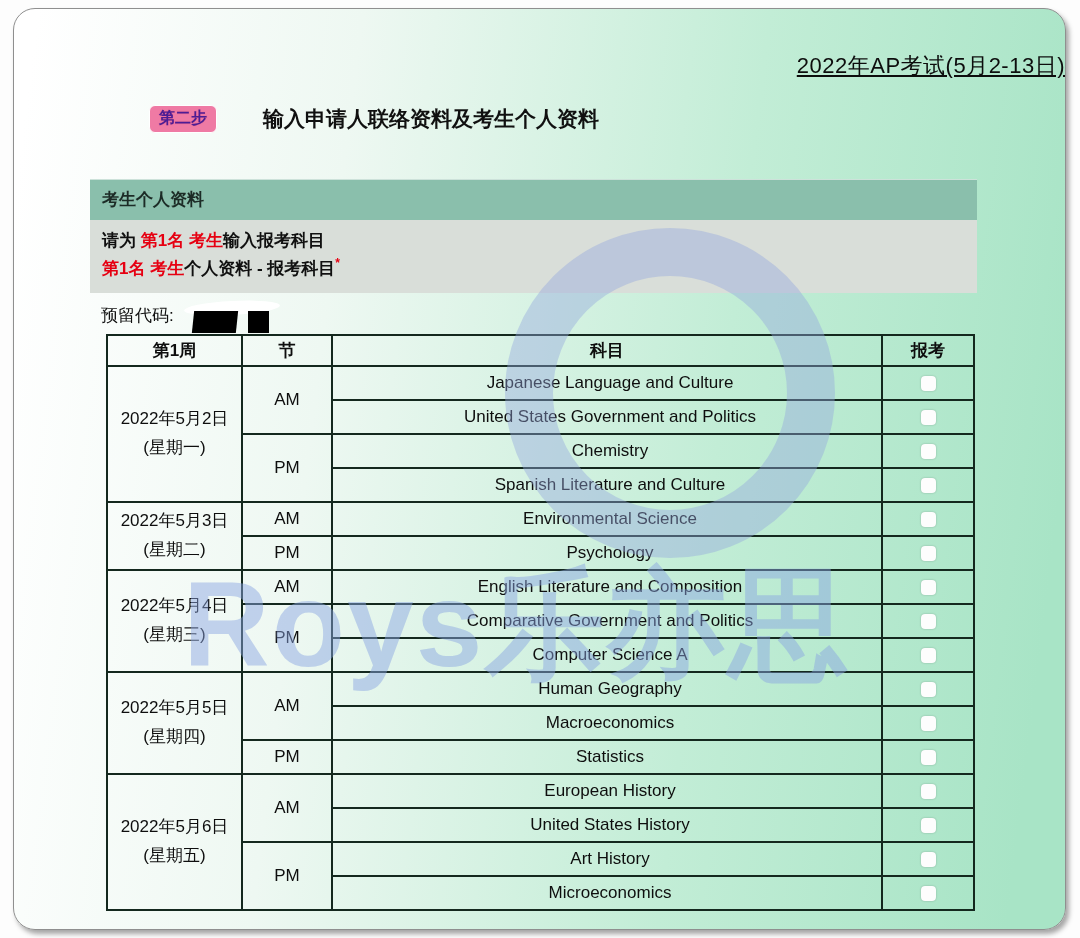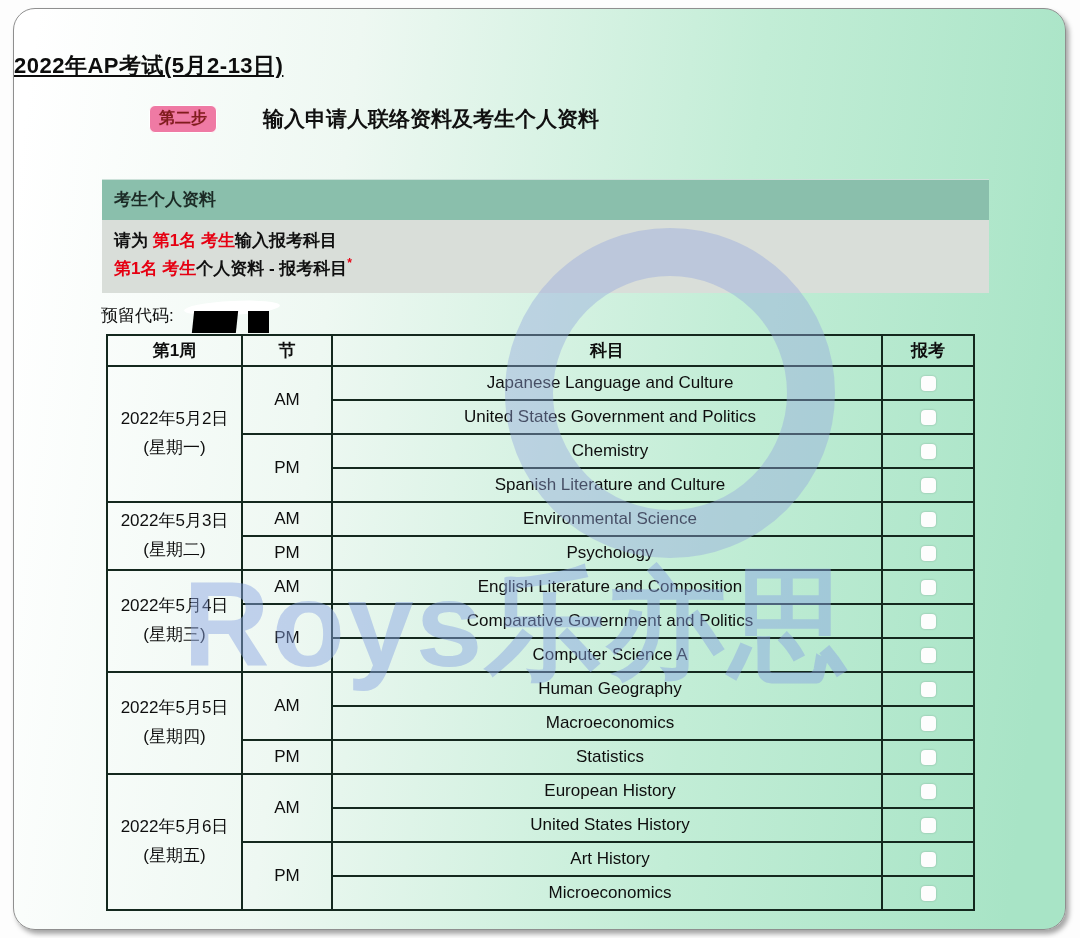--- a/index.html
+++ b/index.html
@@ -10,35 +10,35 @@
   
   .card {
     position:absolute; left:13px; top:8px; width:1053px; height:922px;
     border-radius:22px; border:1px solid #8f8f8f;
     box-shadow:3px 4px 5px rgba(0,0,0,0.35);
     background:linear-gradient(97deg,#ffffff 2%,#eef8f2 30%,#c2edd6 65%,#a8e4c6 95%);
     overflow:hidden;
   }
 
   .title {
-    position:absolute; left:0; top:42px; width:100%; text-align:left;
-    font-size:22px; font-weight:bold; color:#0d0d0d;
+    position:absolute; left:0; top:42px; width:100%; text-align:right;
+    font-size:22px; font-weight:normal; color:#0d0d0d;
     text-decoration:underline; letter-spacing:0.5px;
   }
 
   .step-row { position:absolute; left:135px; top:96px; display:flex; align-items:center; }
   .step-badge {
-    background:var(--badge-pink,#ef7aa4); color:#7f1d1d;
+    background:var(--badge-pink,#ef7aa4); color:#4c1d95;
     border:1px solid #ffffff; border-radius:6px;
     font-size:16px; font-weight:bold; padding:2px 9px 3px;
     text-shadow:0 0 1px rgba(214,72,112,0.6);
   }
   .step-text { margin-left:46px; font-size:21px; font-weight:bold; color:#101010; }
 
-  .section { position:absolute; left:88px; top:170px; width:887px; }
+  .section { position:absolute; left:76px; top:170px; width:887px; }
   .section-header {
     background:var(--accent-green,#8abfac); color:#1c2b26;
     font-size:17px; font-weight:bold; padding:8px 12px 9px;
     border-top:1px solid #cde2da;
   }
   .section-body { background:#d9ded9; padding:7px 12px 11px; }
   .section-body p { font-size:17px; font-weight:bold; color:#101010; line-height:1.6; }
   .red { color:var(--highlight-red,#e60012); }
   .asterisk { vertical-align:super; font-size:12px; }
 

